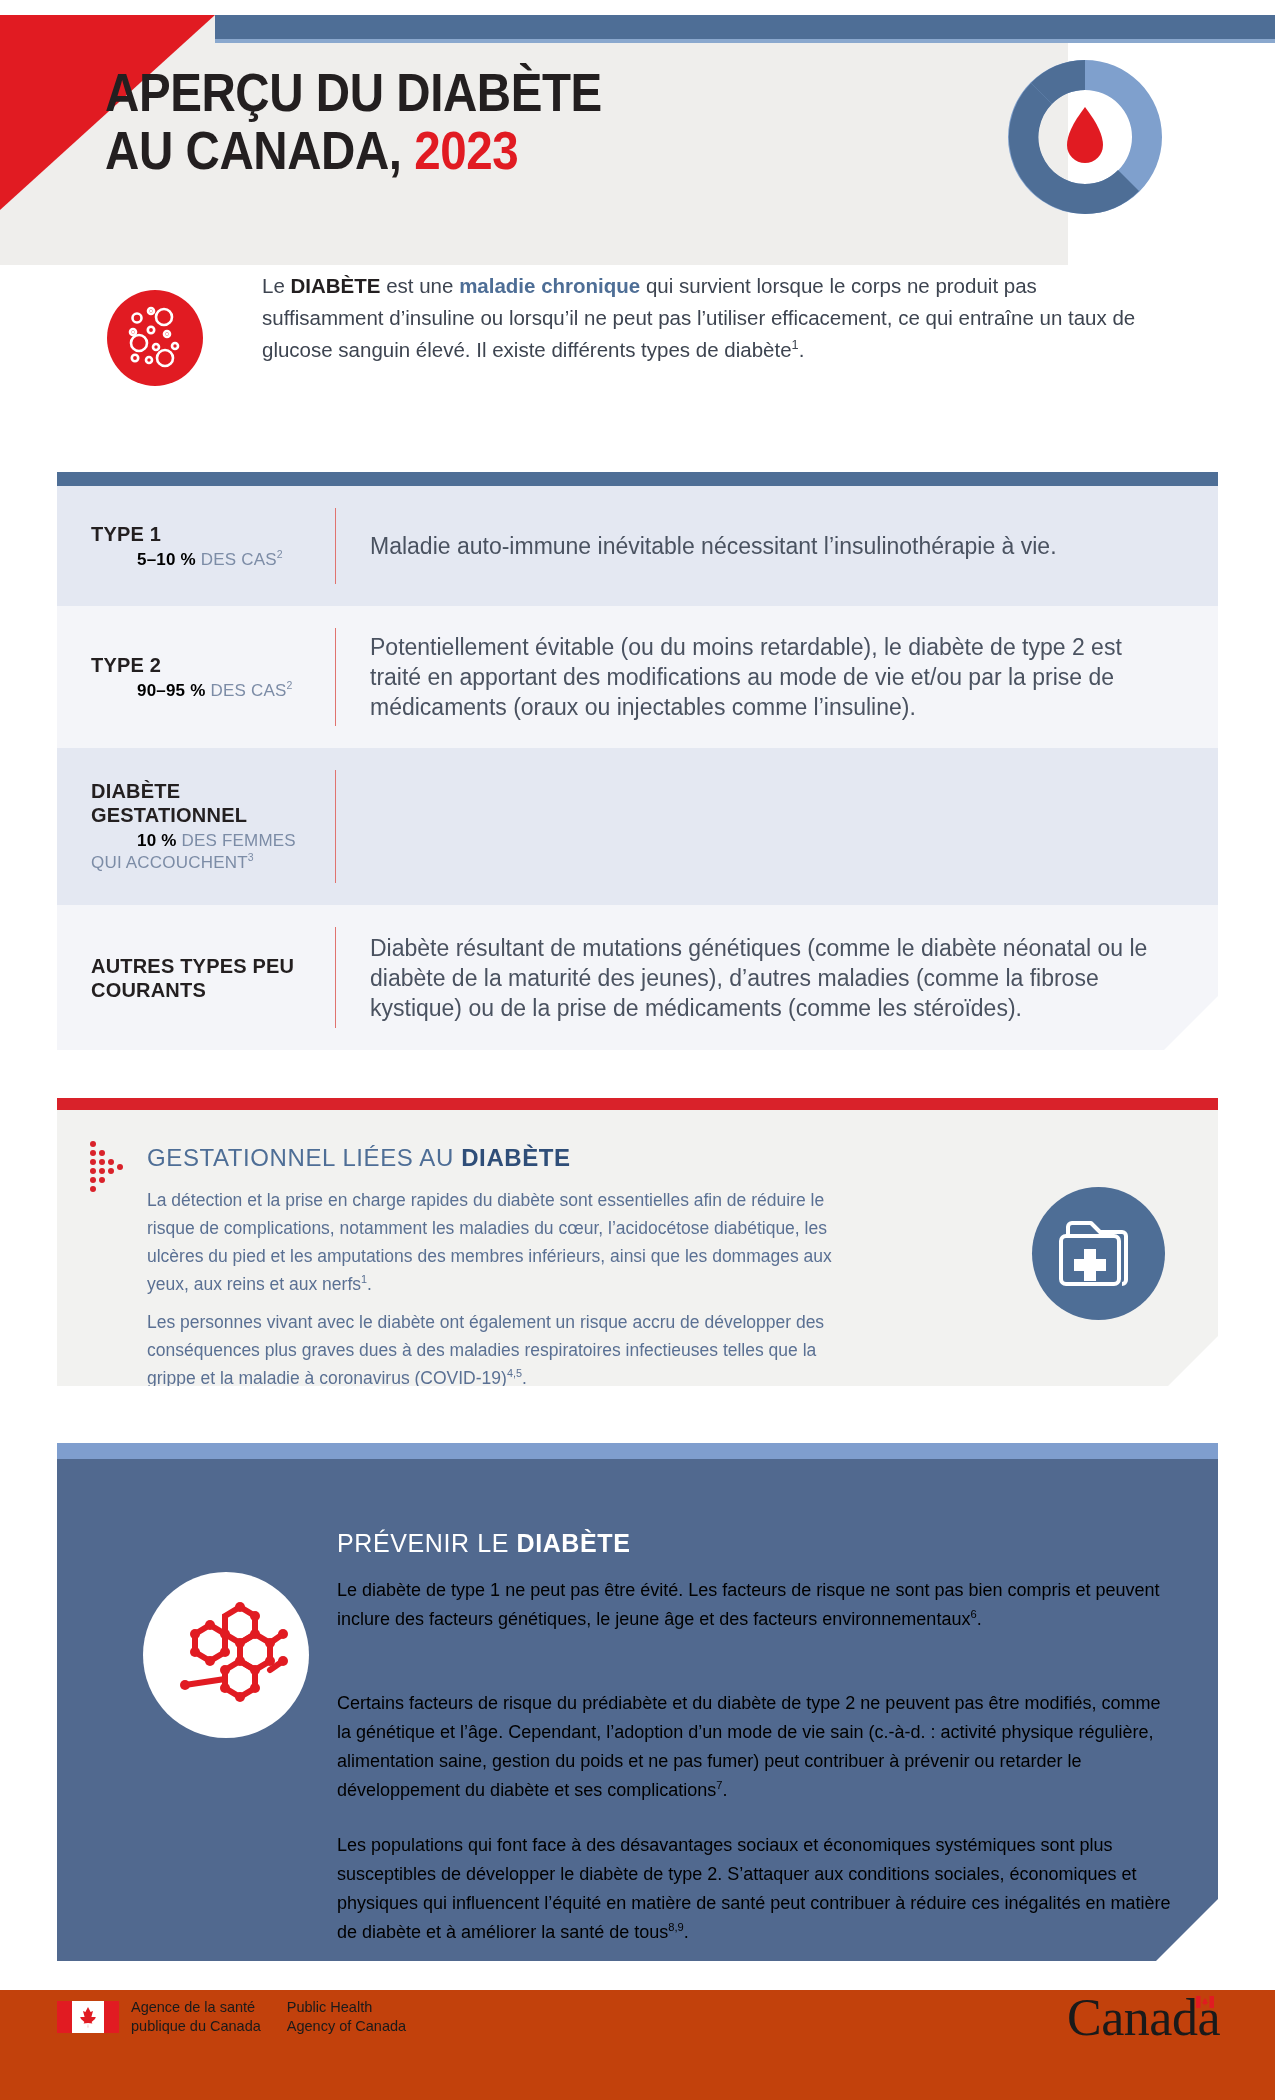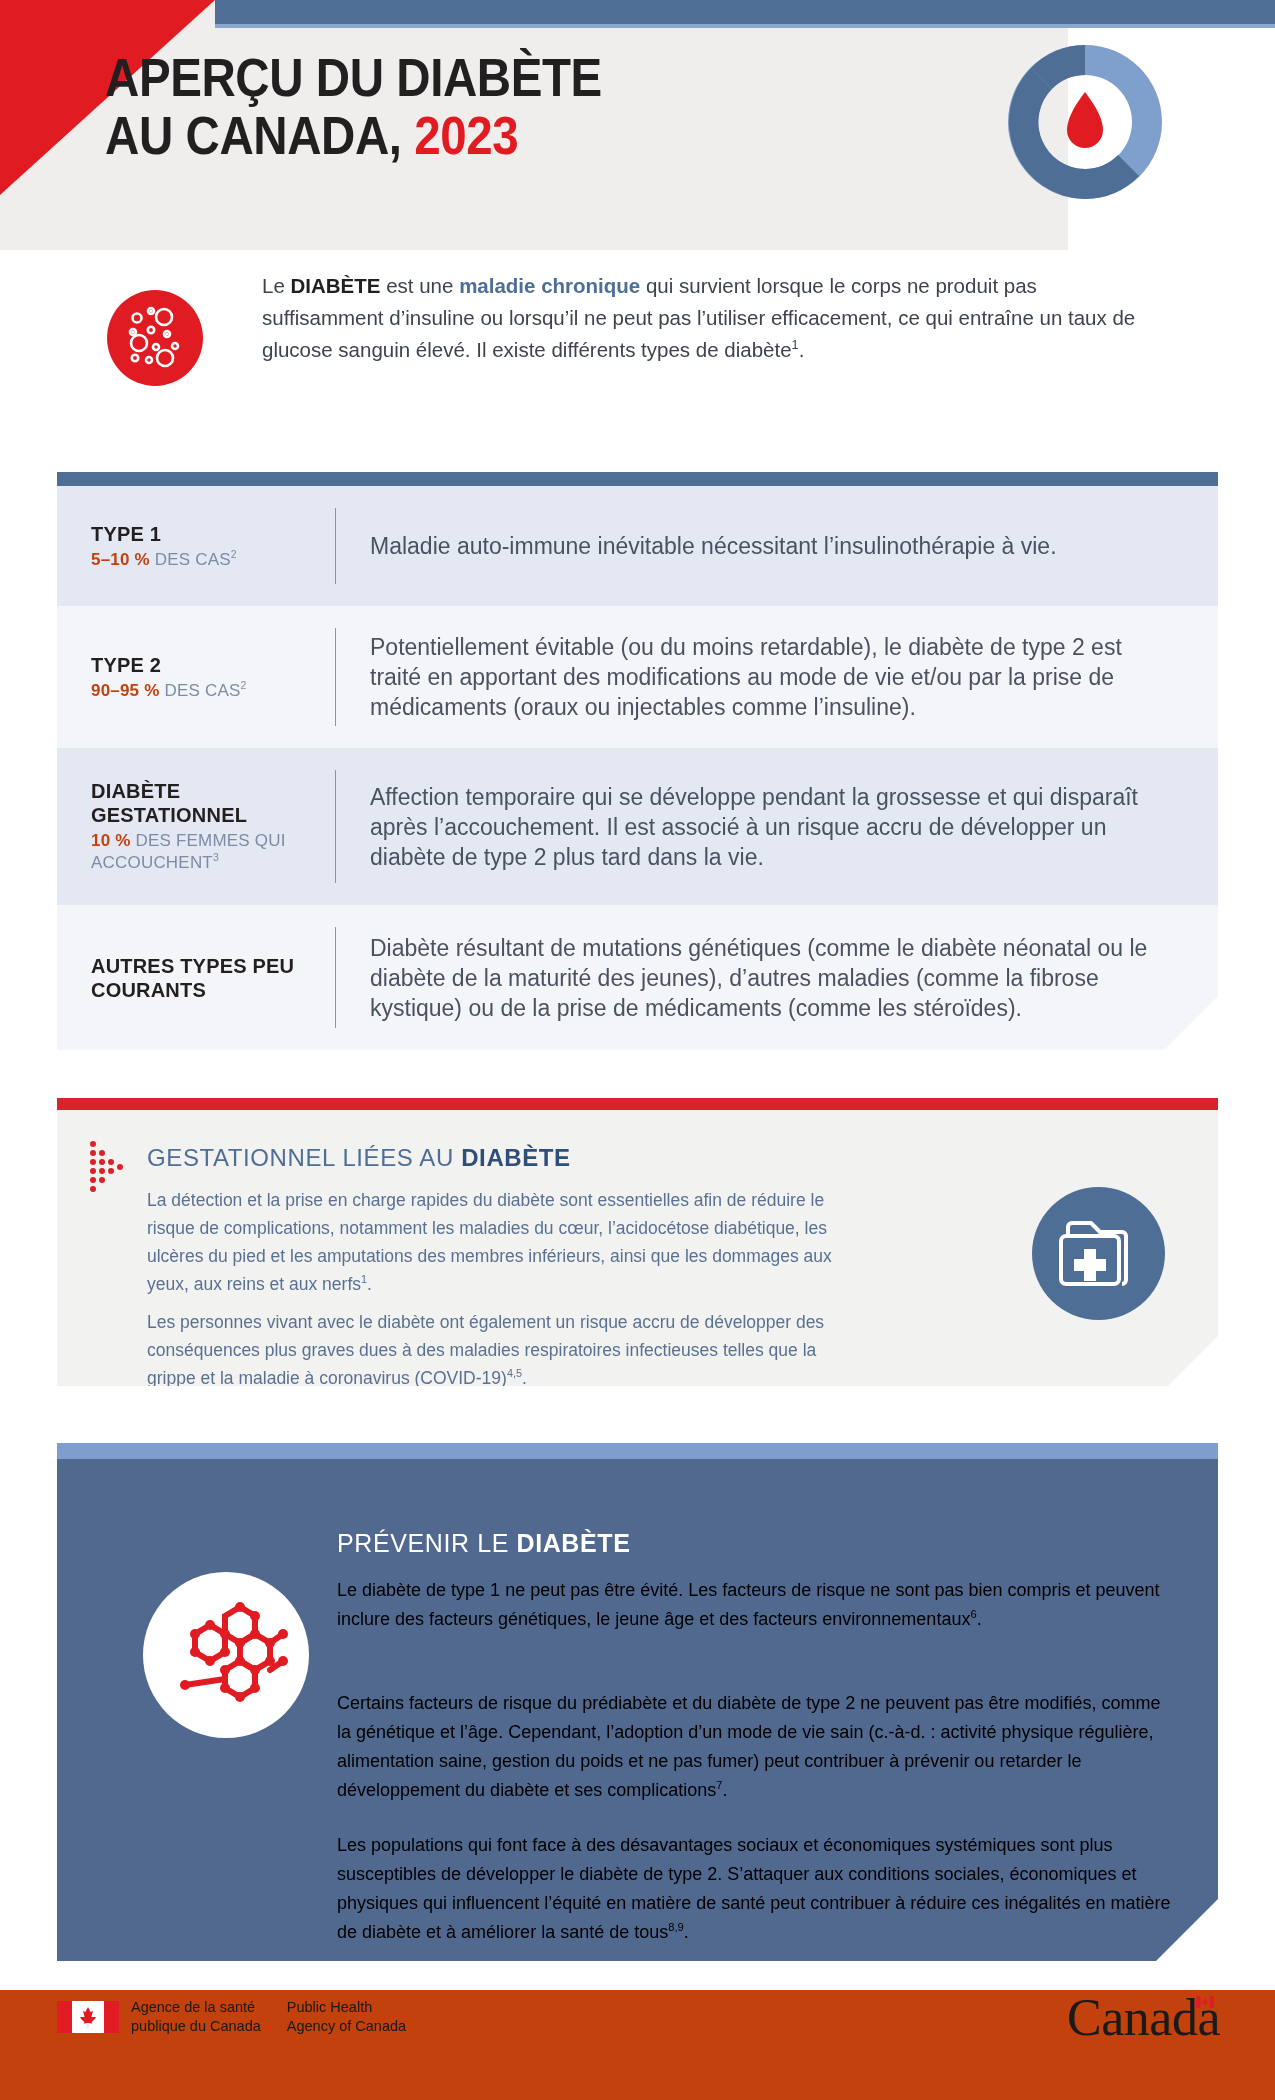--- a/index.html
+++ b/index.html
@@ -6,21 +6,21 @@
   html, body {
     width: 1275px; height: 2100px;
     background: #ffffff;
     font-family: "Liberation Sans", sans-serif;
     overflow: hidden;
   }
   .page { position: relative; width: 1275px; height: 2100px; background: #ffffff; }
 
   
   .header {
-    position: absolute; left: 0; top: 0; width: 1068px; height: 250px;
+    position: absolute; left: 0; top: 15px; width: 1068px; height: 250px;
     background: #efeeec;
     clip-path: polygon(0 0, 1275px 0, 1275px 195px, 1215px 250px, 0 250px);
   }
   .header-topbar {
     position: absolute; left: 215px; top: 0; width: 1060px; height: 24px;
     background: #4e6e96;
   }
   .header-topbar-light {
     position: absolute; left: 215px; top: 24px; width: 1060px; height: 4px;
     background: #8aa8ce;
@@ -87,21 +87,21 @@
     display: flex; flex-direction: column; justify-content: center;
   }
   .tleft .tname {
     font-weight: 700; font-size: 20px; line-height: 24px;
     color: #231f20; letter-spacing: 0.2px;
   }
   .tleft .tstat {
     font-size: 17px; line-height: 22px; color: #7c8ca6; margin-top: 3px;
     letter-spacing: 0.2px;
   }
-  .tleft .tstat b { color: #c2410c; font-weight: 700; }
+  .tleft .tstat b { color: #000000; font-weight: 700; margin-left: 46px; }
   .tdivider {
     width: 1px; flex: 0 0 1px; background: #e0736f; margin: 22px 0;
   }
   .tright {
     flex: 1; padding: 0 40px 0 34px;
     display: flex; align-items: center;
     font-size: 23px; line-height: 30px; color: #4a5260;
   }
 
   
@@ -257,21 +257,20 @@
         <div class="tdivider"></div>
         <div class="tright">Potentiellement évitable (ou du moins retardable), le diabète de type 2 est traité en apportant des modifications au mode de vie et/ou par la prise de médicaments (oraux ou injectables comme l’insuline).</div>
       </div>
 
       <div class="trow alt" style="height:157px">
         <div class="tleft">
           <div class="tname">DIABÈTE GESTATIONNEL</div>
           <div class="tstat"><b>10 %</b><span> DES FEMMES QUI ACCOUCHENT</span><span class="sup">3</span></div>
         </div>
         <div class="tdivider"></div>
-        <div class="tright">Affection temporaire qui se développe pendant la grossesse et qui disparaît après l’accouchement. Il est associé à un risque accru de développer un diabète de type 2 plus tard dans la vie.</div>
       </div>
 
       <div class="trow base" style="height:145px">
         <div class="tleft">
           <div class="tname">AUTRES TYPES PEU COURANTS</div>
         </div>
         <div class="tdivider"></div>
         <div class="tright">Diabète résultant de mutations génétiques (comme le diabète néonatal ou le diabète de la maturité des jeunes), d’autres maladies (comme la fibrose kystique) ou de la prise de médicaments (comme les stéroïdes).</div>
       </div>
 

